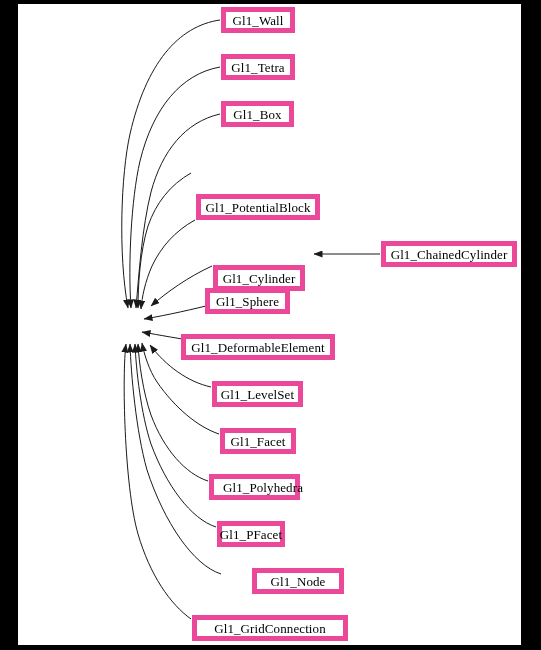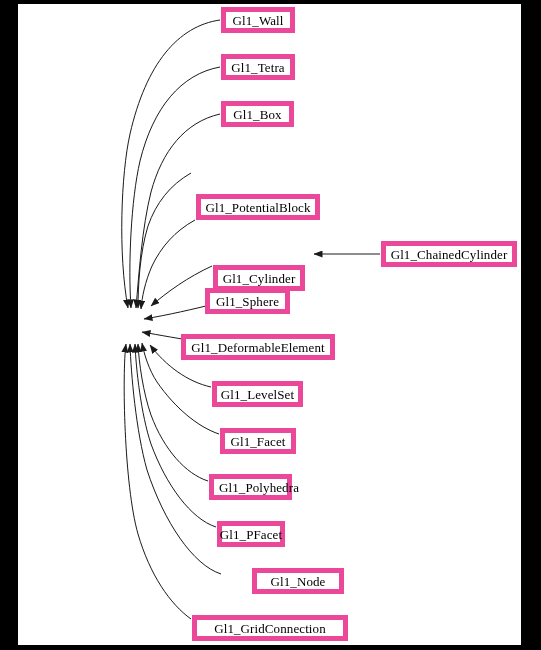--- a/index.html
+++ b/index.html
@@ -114,21 +114,21 @@
     </div>
 
     <div class="node-box" style="left:194px; top:377px; width:91px; height:26px;">
       <span class="node-label">Gl1_LevelSet</span>
     </div>
 
     <div class="node-box" style="left:202px; top:424px; width:76px; height:26px;">
       <span class="node-label">Gl1_Facet</span>
     </div>
 
-    <div class="node-box" style="left:191px; top:470px; width:83px; height:26px;padding-left:17px;">
+    <div class="node-box" style="left:191px; top:470px; width:91px; height:26px;padding-left:17px;">
       <span class="node-label">Gl1_Polyhedra</span>
     </div>
 
     <div class="node-box" style="left:199px; top:517px; width:68px; height:26px;">
       <span class="node-label">Gl1_PFacet</span>
     </div>
 
     <div class="node-box" style="left:204px; top:564px; width:92px; height:26px;margin-left:30px;">
       <span class="node-label">Gl1_Node</span>
     </div>

